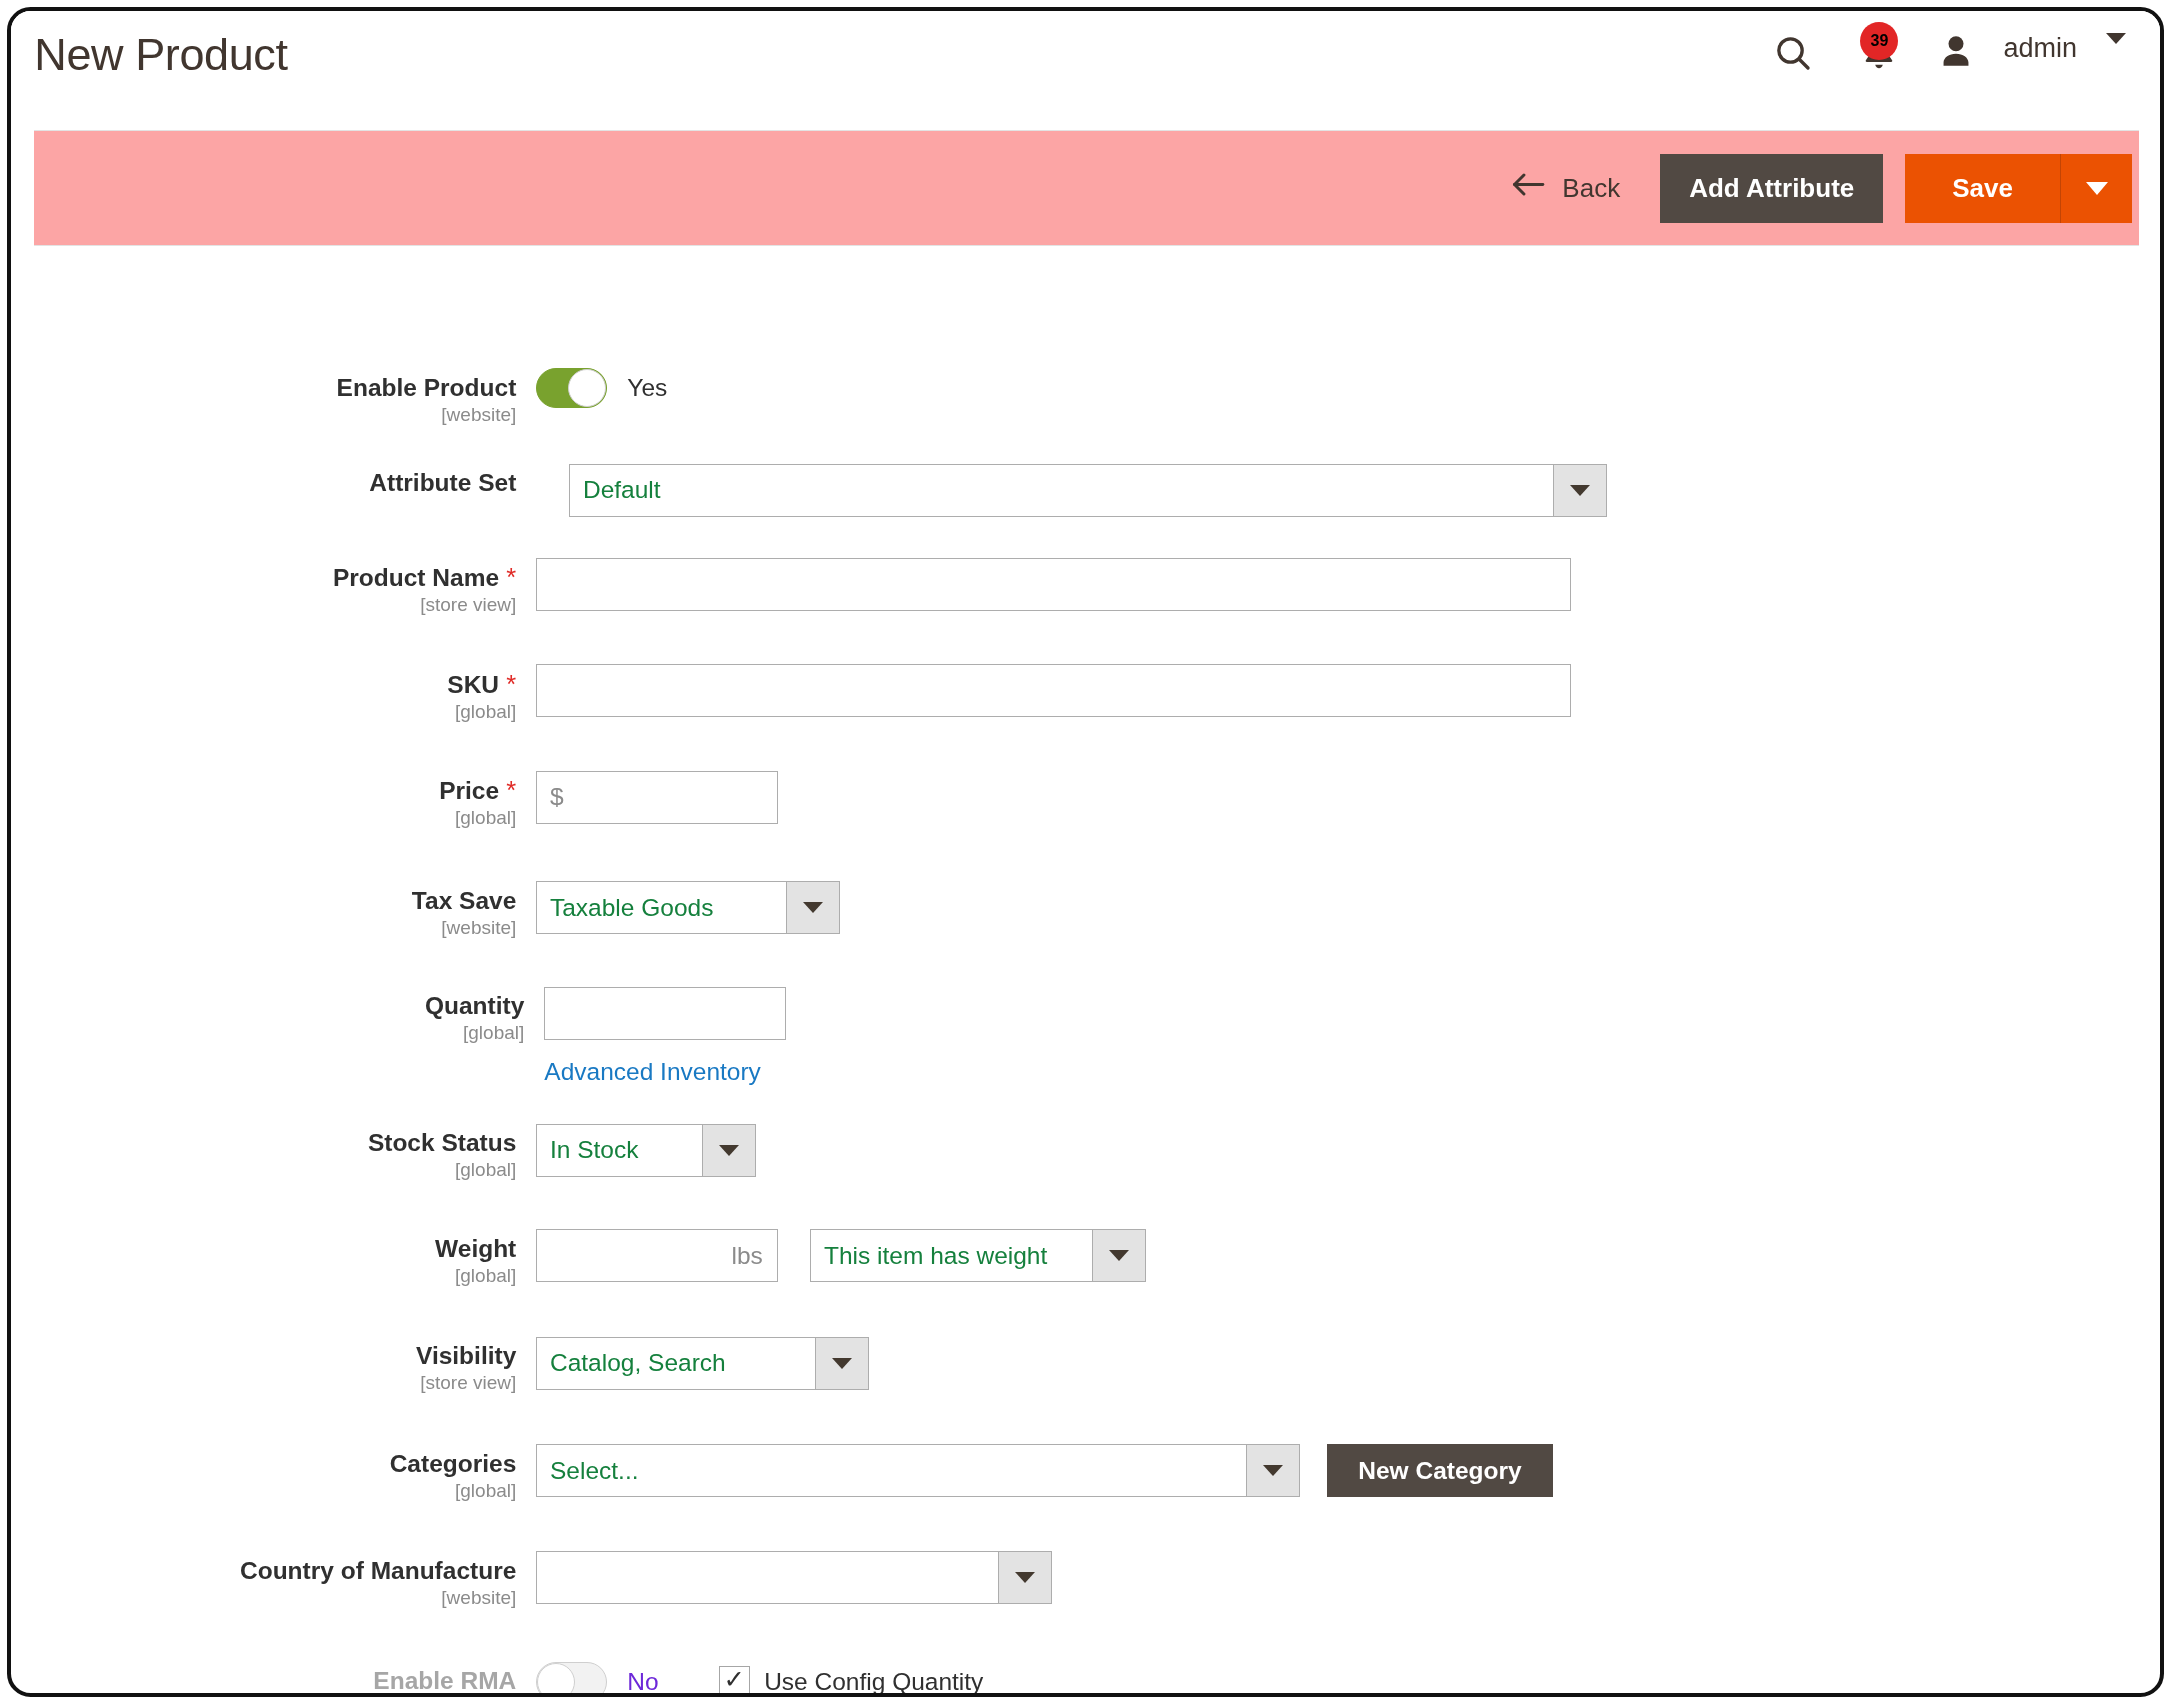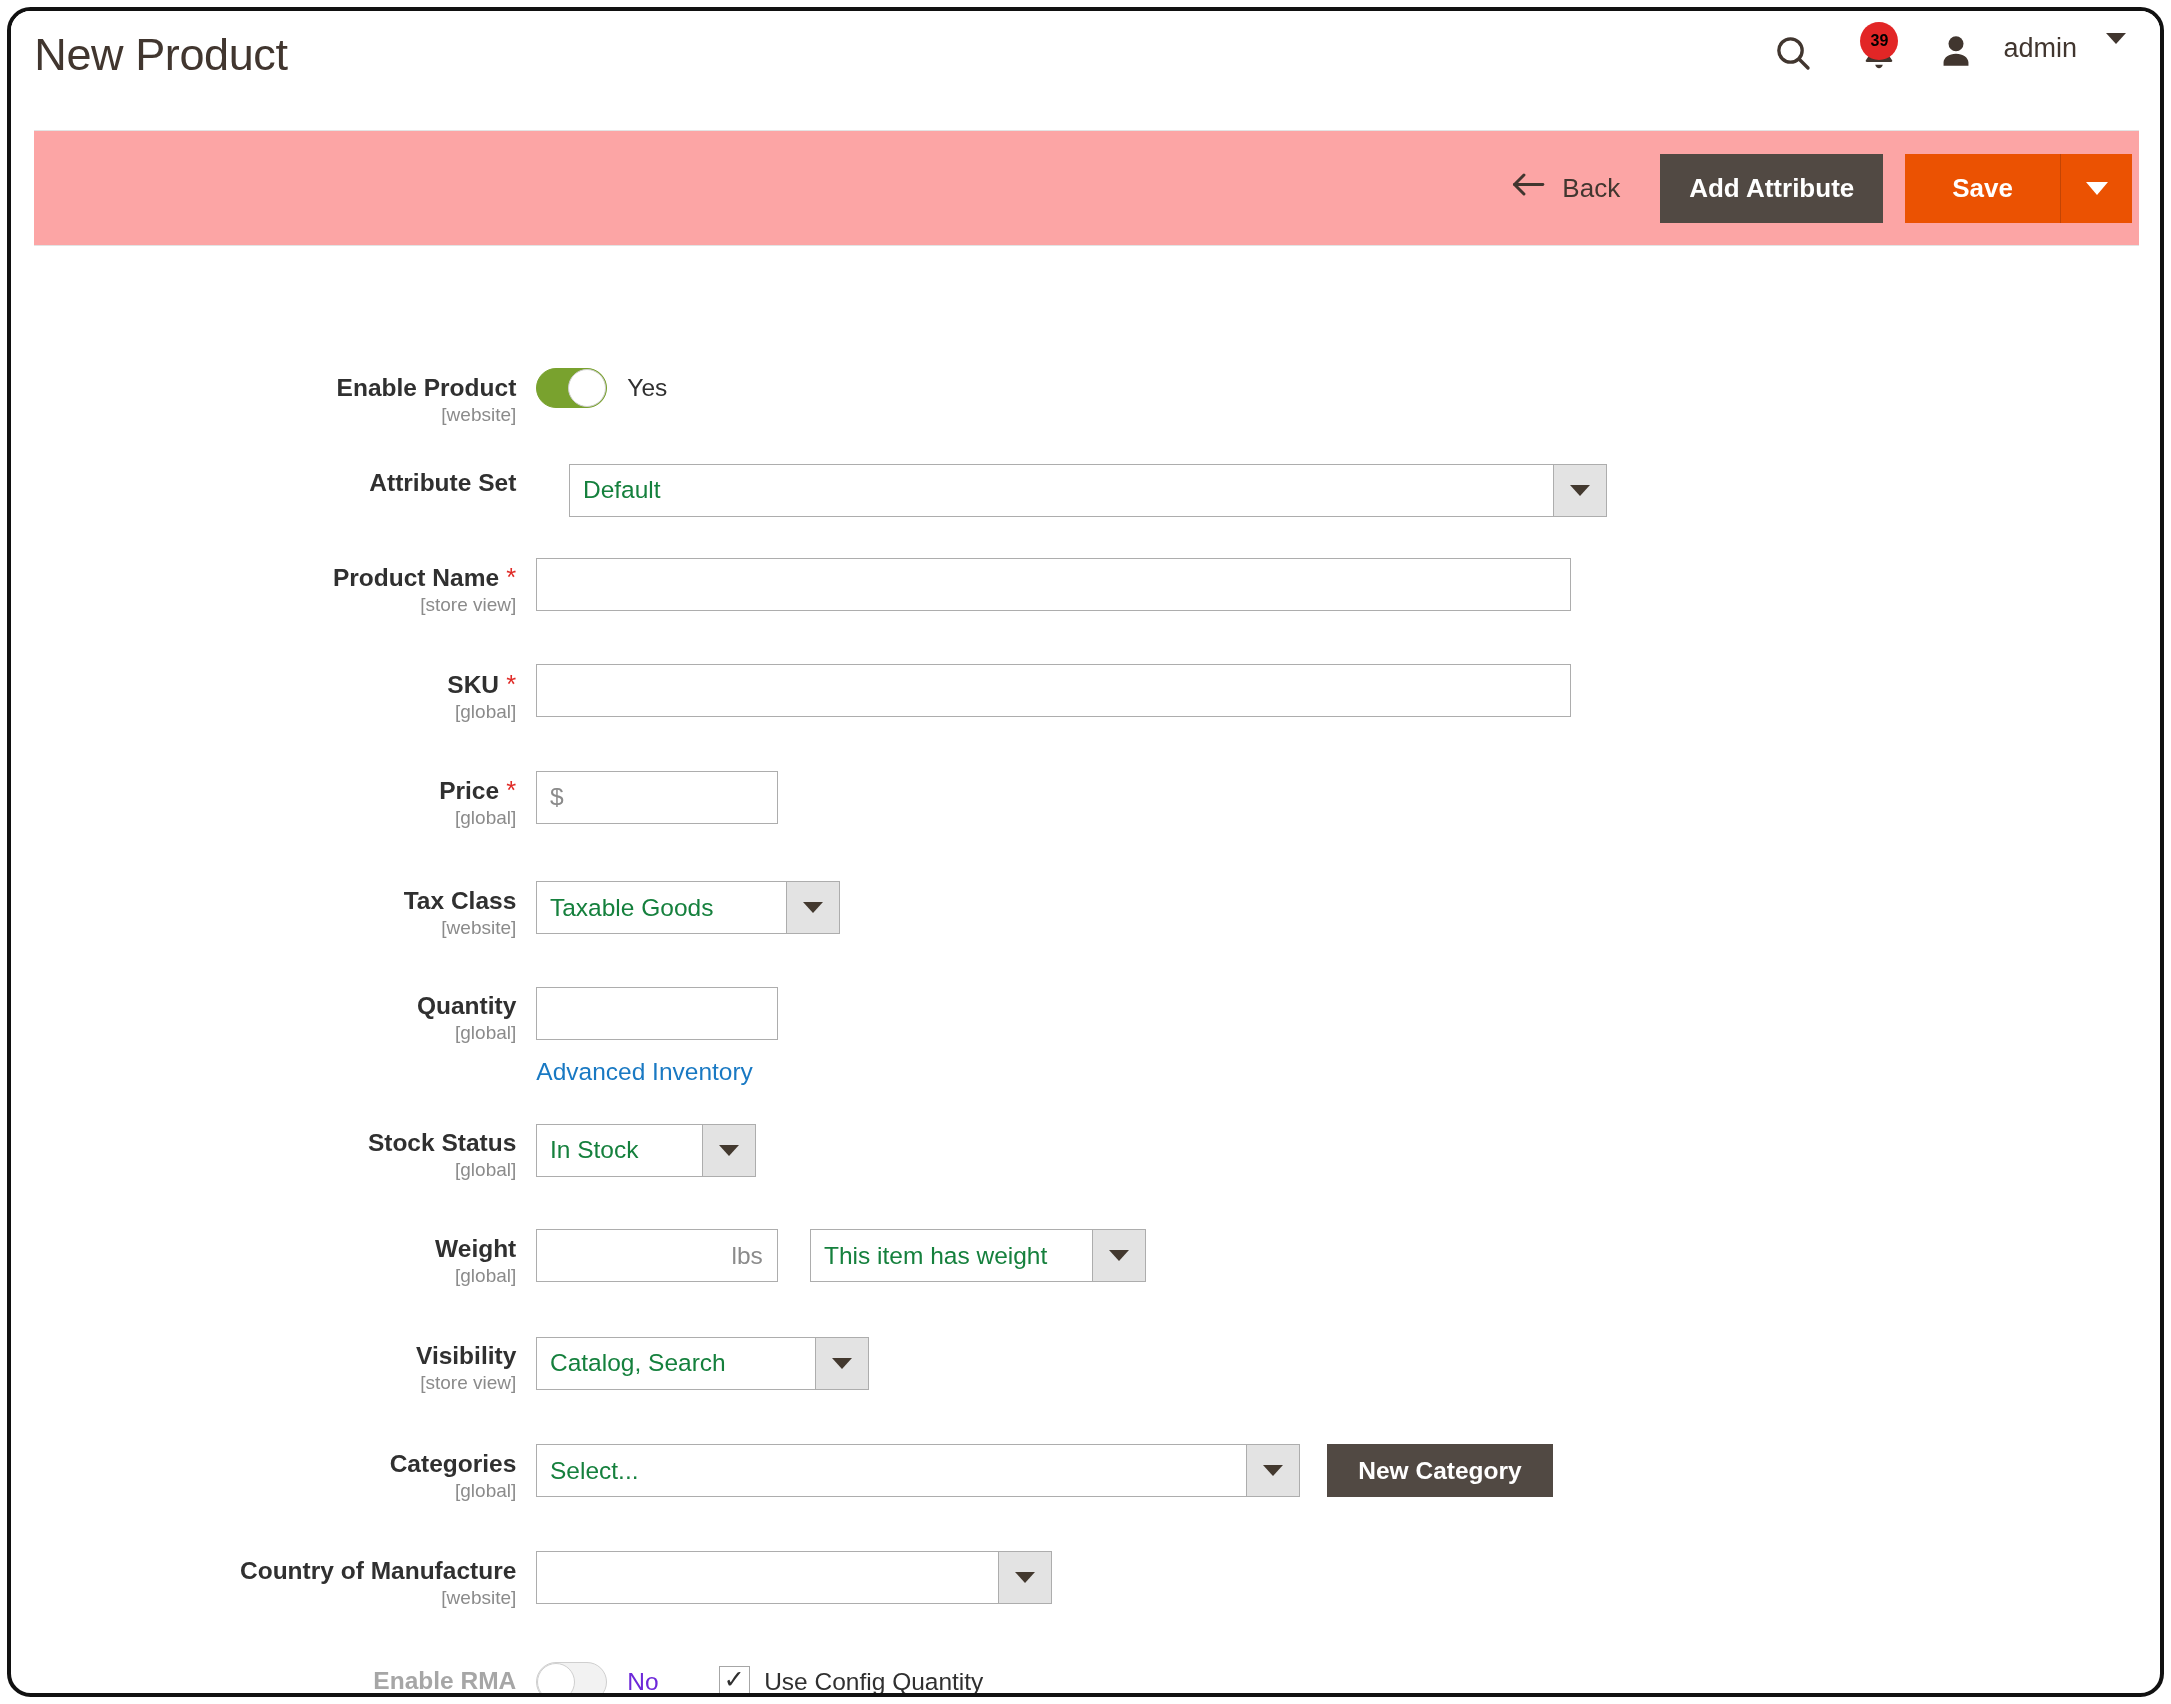--- a/index.html
+++ b/index.html
@@ -452,34 +452,34 @@
         </div>
         <div class="scope-note">[global]</div>
       </div>
       <div class="control-col">
         <input class="txt-input" style="width: 242px;" type="text" placeholder="$">
       </div>
     </div>
 
     <div class="field-row" style="margin-top:52px;">
       <div class="label-col">
-        <div class="field-label">Tax Class</div>
+        <div class="field-label">Tax Save</div>
         <div class="scope-note">[website]</div>
       </div>
       <div class="control-col">
         <div class="select-box" style="width:304px;">
           <span class="select-value">Taxable Goods</span>
           <span class="select-arrow">
             <span class="caret-sel"></span>
           </span>
         </div>
       </div>
     </div>
 
-    <div class="field-row" style="margin-top:48px;">
+    <div class="field-row" style="margin-top:48px;padding-left:8px;">
       <div class="label-col">
         <div class="field-label">Quantity</div>
         <div class="scope-note">[global]</div>
       </div>
       <div class="control-col">
         <input class="txt-input" style="width: 242px; display: block;" type="text" placeholder="">
         <a class="link-blue" style="margin-top:18px;">Advanced Inventory</a>
       </div>
     </div>
 

